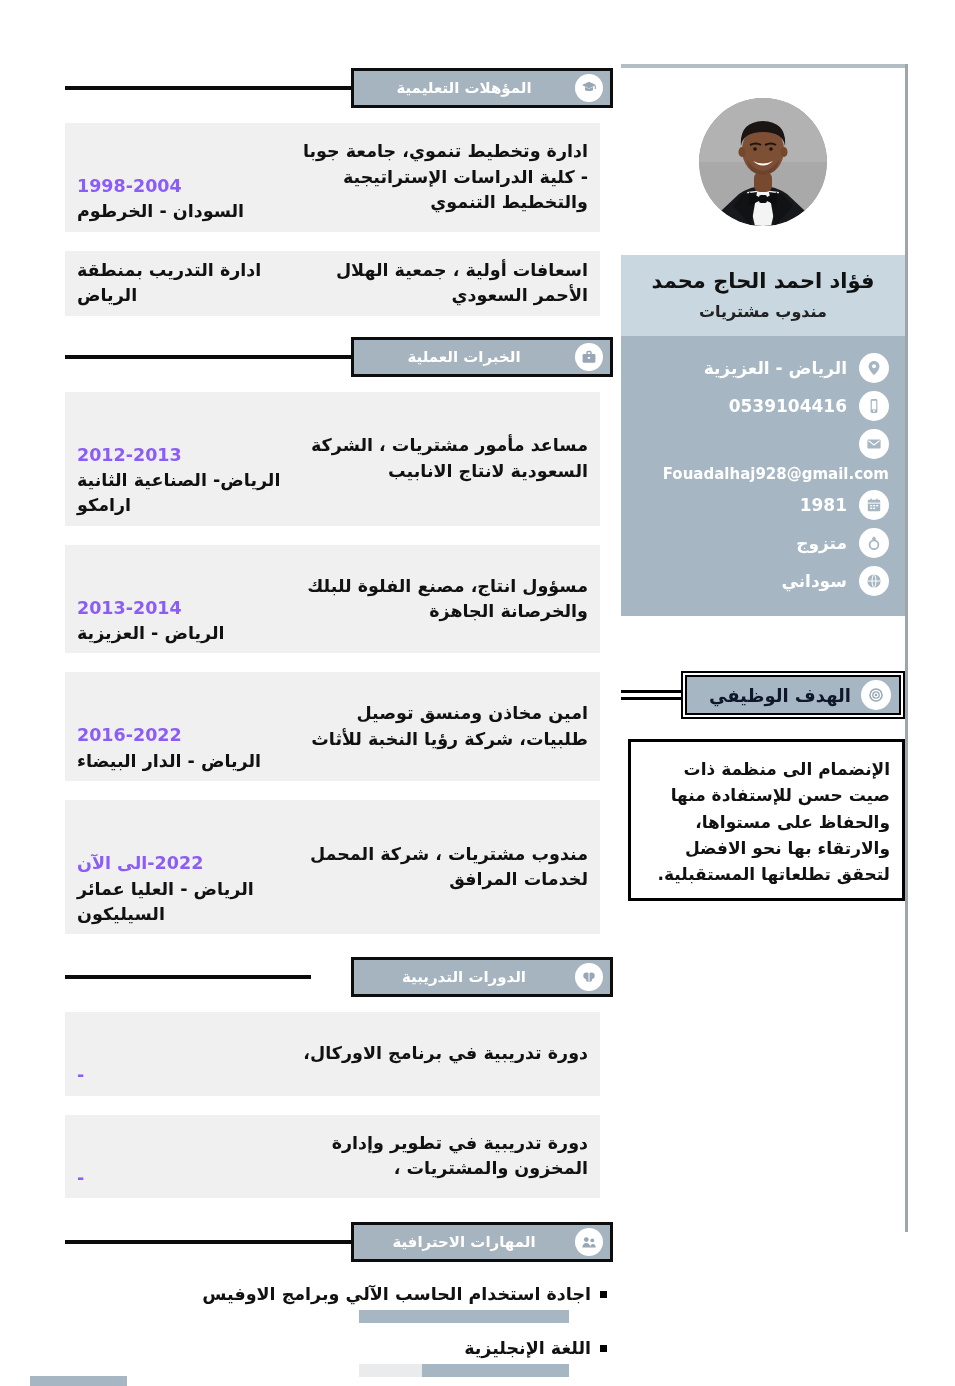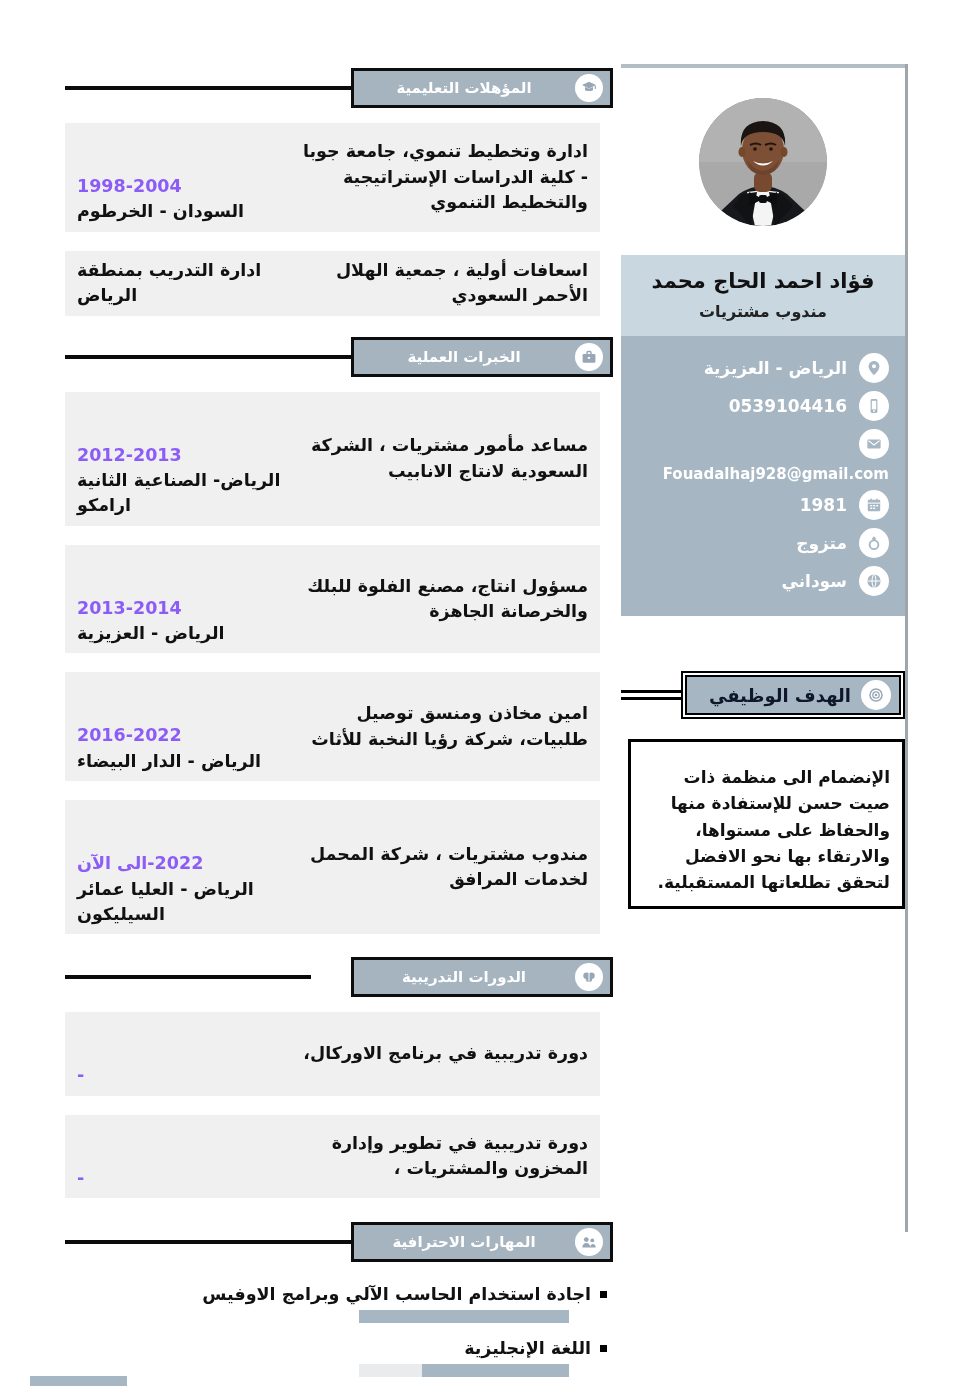--- a/index.html
+++ b/index.html
@@ -36,21 +36,21 @@
 
   .vline { position: absolute; top: 64px; right: 47px; width: 3px; height: 1168px; background: #9fa6ab; }
 
   
   .obj-header-row { display: flex; align-items: center; margin-top: 55px; }
   .obj-box-outer { border: 2px solid #000; background: #fff; padding: 2px; flex: 0 0 auto; }
   .obj-box-inner { border: 2px solid #000; background: #a6b6c3; color: #0f172a; display: flex; align-items: center; gap: 10px; padding: 3px 8px; }
   .obj-box-inner .hdr-icon { width: 30px; height: 30px; }
   .obj-title { font-size: 18px; font-weight: bold; padding-left: 14px; }
   .dbl-line { flex: 1; height: 10px; border-top: 3px solid #000; border-bottom: 3px solid #000; }
-  .obj-text-box { border: 3px solid #000; background: #fff; margin: 20px 0 0 7px; padding: 22px 12px 10px; font-size: 17px; font-weight: bold; color: #111; line-height: 1.55; text-align: right; }
+  .obj-text-box { border: 3px solid #000; background: #fff; margin: 20px 0 0 7px; padding: 14px 12px 10px; font-size: 17px; font-weight: bold; color: #111; line-height: 1.55; text-align: right; }
 
   
   .main { width: 548px; flex: 0 0 548px; margin-top: 4px; }
   .sec-header-row { display: flex; align-items: center; }
   .sec-header { width: 262px; height: 40px; border: 3px solid #0d0d0d; background: #a6b4c0; color: #fff; display: flex; align-items: center; gap: 8px; padding: 0 7px; flex: 0 0 262px; }
   .hdr-icon { width: 28px; height: 28px; border-radius: 50%; background: #fff; color: #97a7b5; display: flex; align-items: center; justify-content: center; flex: 0 0 auto; }
   .hdr-icon svg { width: 16px; height: 16px; }
   .sec-label { flex: 1; text-align: center; font-size: 15px; font-weight: bold; }
   .sec-line { flex: 1; height: 4px; background: #0b0b0b; }
 

